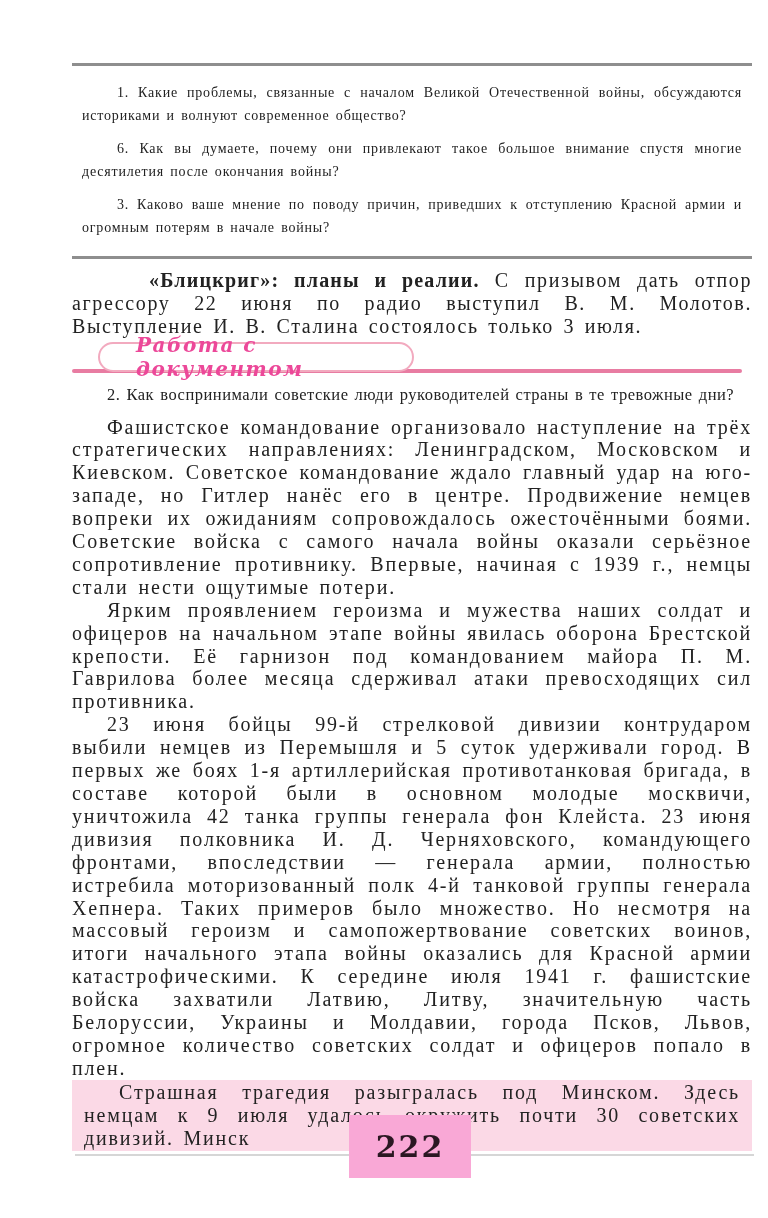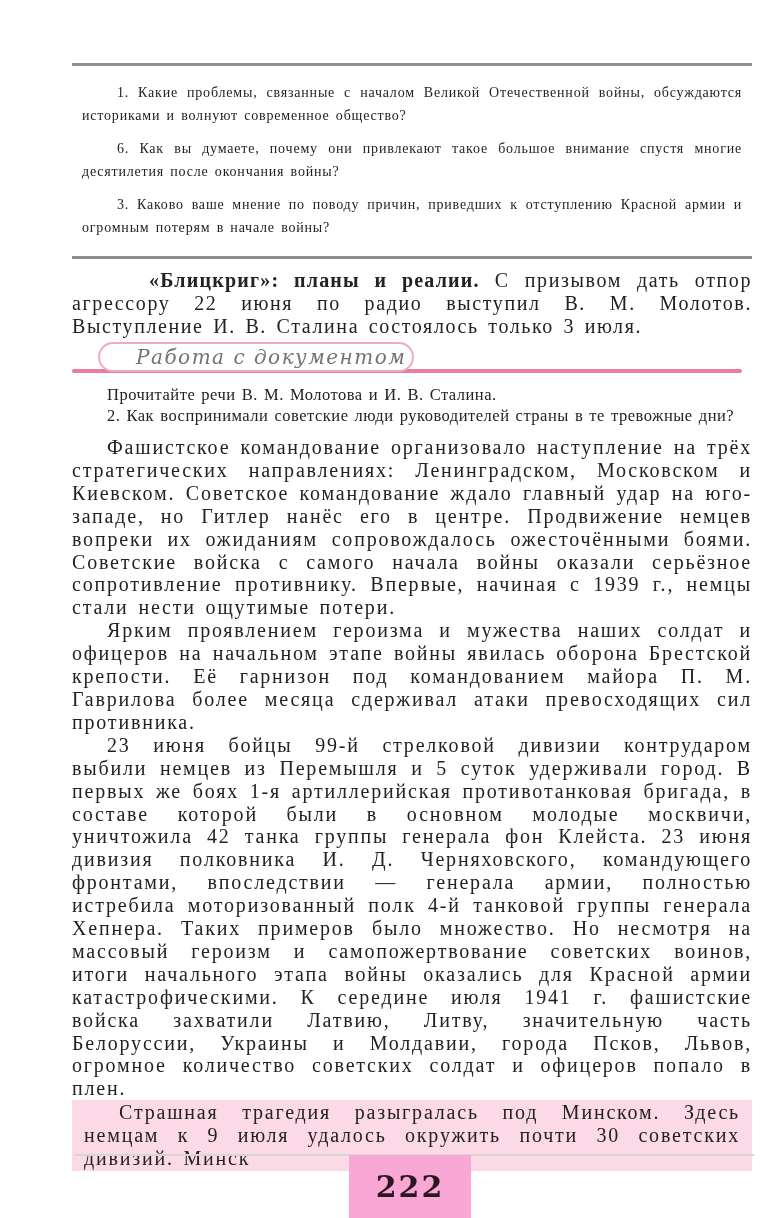--- a/index.html
+++ b/index.html
@@ -61,24 +61,24 @@
     width:316px; height:30px;
     background:#ffffff;
     border:2px solid #f2aabf;
     border-radius:17px;
     display:flex;align-items:center;
     padding-left:36px;
     box-sizing:border-box;
   }
   .docwork-pill span{
     font-style:italic;
-    font-weight:normal;
+    font-weight:bold;
     font-size:20px;
     letter-spacing:1.5px;
-    color:#737373;
+    color:#ec4899;
     font-family:"DejaVu Serif", serif;
   }
   
   .doc-block{margin-top:9px;}
   .doc-block p{
     margin:0;
     font-size:16.5px;
     line-height:20.5px;
     letter-spacing:0.5px;
     word-spacing:1.5px;
@@ -103,21 +103,21 @@
   
   .footer-rule{
     position:absolute;
     left:75px; right:14px;
     top:1154px;
     height:2px;
     background:#d6d6d6;
   }
   .page-number-box{
     position:absolute;
-    left:349px; top:1155px;
+    left:349px; top:1115px;
     width:122px; height:63px;
     background:#f9a8d6;
     display:flex;align-items:center;justify-content:center;
   }
   .page-number-box span{
     font-size:30px;
     font-weight:bold;
     letter-spacing:2px;
     color:#2b1722;
     font-family:"DejaVu Serif", serif;
@@ -138,21 +138,20 @@
     <p class="section-lead"><b>«Блицкриг»: планы и реалии.</b> <span>С призывом дать отпор агрессору 22 июня по радио выступил В. М. Молотов. Выступление И. В. Сталина состоялось только 3 июля.</span></p>
 
     <div class="docwork">
       <div class="docwork-line"></div>
       <div class="docwork-pill">
         <span>Работа с документом</span>
       </div>
     </div>
 
     <div class="doc-block">
-      <p>Прочитайте речи В. М. Молотова и И. В. Сталина.</p>
       <p>2. Как воспринимали советские люди руководителей страны в те тревожные дни?</p>
     </div>
 
     <div class="body-text">
       <p>Фашистское командование организовало наступление на трёх стратегических направлениях: Ленинградском, Московском и Киевском. Советское командование ждало главный удар на юго-западе, но Гитлер нанёс его в центре. Продвижение немцев вопреки их ожиданиям сопровождалось ожесточёнными боями. Советские войска с самого начала войны оказали серьёзное сопротивление противнику. Впервые, начиная с 1939 г., немцы стали нести ощутимые потери.</p>
       <p>Ярким проявлением героизма и мужества наших солдат и офицеров на начальном этапе войны явилась оборона Брестской крепости. Её гарнизон под командованием майора П. М. Гаврилова более месяца сдерживал атаки превосходящих сил противника.</p>
       <p>23 июня бойцы 99-й стрелковой дивизии контрударом выбили немцев из Перемышля и 5 суток удерживали город. В первых же боях 1-я артиллерийская противотанковая бригада, в составе которой были в основном молодые москвичи, уничтожила 42 танка группы генерала фон Клейста. 23 июня дивизия полковника И. Д. Черняховского, командующего фронтами, впоследствии — генерала армии, полностью истребила моторизованный полк 4-й танковой группы генерала Хепнера. Таких примеров было множество. Но несмотря на массовый героизм и самопожертвование советских воинов, итоги начального этапа войны оказались для Красной армии катастрофическими. К середине июля 1941 г. фашистские войска захватили Латвию, Литву, значительную часть Белоруссии, Украины и Молдавии, города Псков, Львов, огромное количество советских солдат и офицеров попало в плен.</p>
       <p class="highlighted">Страшная трагедия разыгралась под Минском. Здесь немцам к 9 июля удалось окружить почти 30 советских дивизий. Минск</p>
     </div>
 

